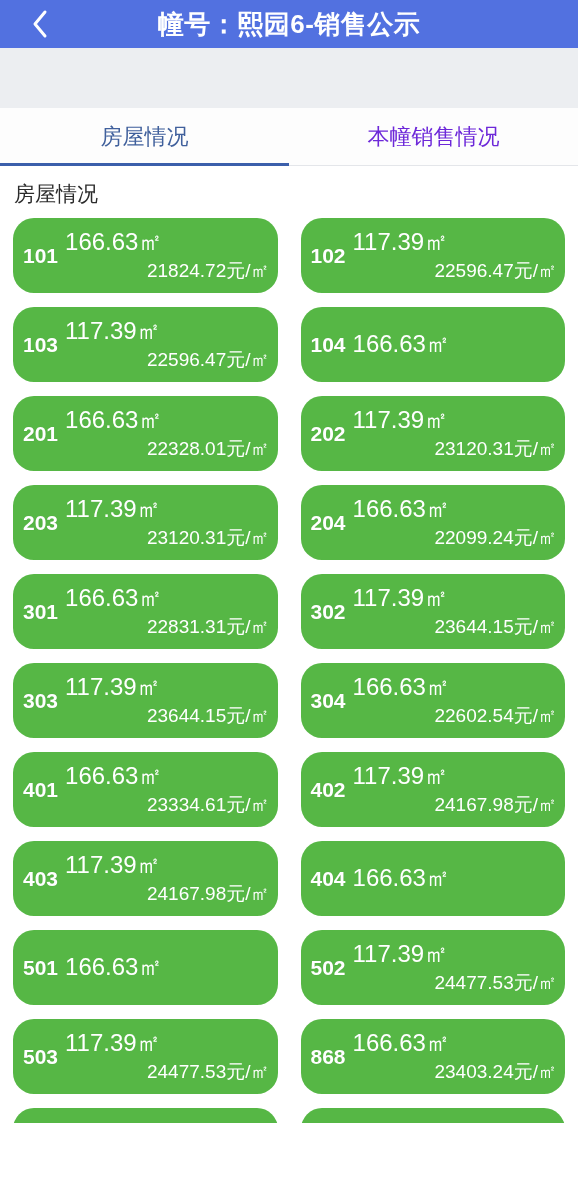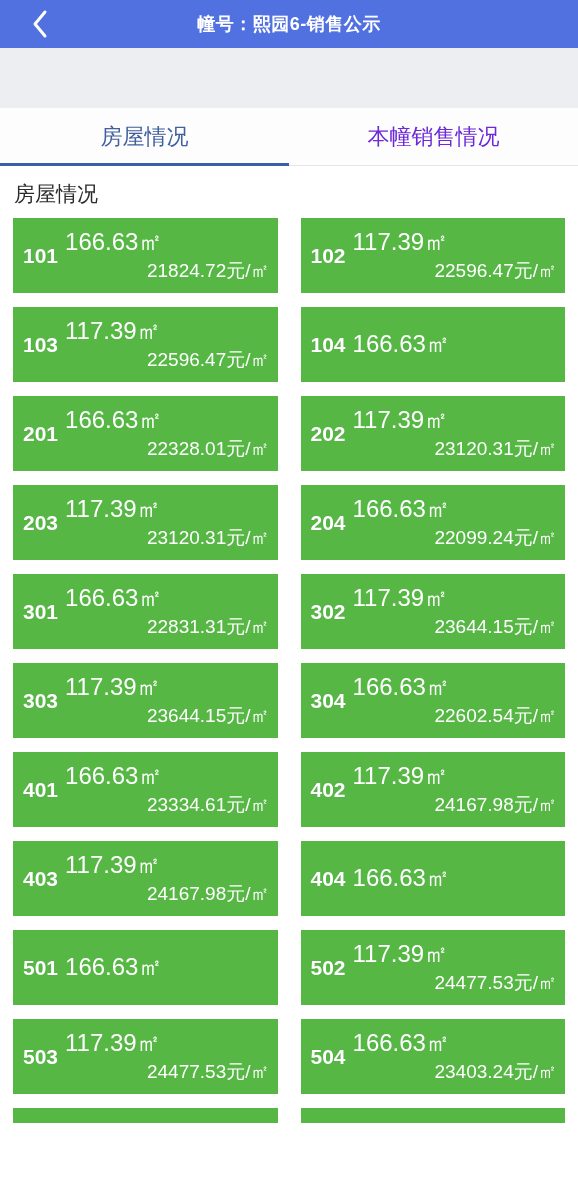--- a/index.html
+++ b/index.html
@@ -36,21 +36,21 @@
     height: 48px;
     width: 40px;
     display: flex;
     align-items: center;
     justify-content: center;
     cursor: pointer;
   }
   .back-btn svg { display: block; }
   .appbar-title {
     color: #ffffff;
-    font-size: 18px;
+    font-size: 26px;
     font-weight: 700;
     letter-spacing: 0.5px;
     line-height: 48px;
     white-space: nowrap;
   }
 
   
   .gap-strip {
     height: 60px;
     background: #eceef1;
@@ -98,21 +98,21 @@
     padding: 0 13px;
     display: grid;
     grid-template-columns: 1fr 1fr;
     column-gap: 23px;
     row-gap: 14px;
   }
   .card {
     position: relative;
     height: 75px;
     background: #56b745;
-    border-radius: 0;
+    border-radius: 21px;
     display: flex;
     align-items: center;
     padding: 0 8px 0 10px;
     cursor: pointer;
     overflow: hidden;
   }
   .card-num {
     flex: 0 0 auto;
     color: #ffffff;
     font-size: 21px;
@@ -295,21 +295,21 @@
           </div>
         </div>
         <div class="card">
           <div class="card-num">503</div>
           <div class="card-info">
             <div class="card-area">117.39㎡</div>
             <div class="card-price">24477.53元/㎡</div>
           </div>
         </div>
         <div class="card">
-          <div class="card-num">504</div>
+          <div class="card-num">868</div>
           <div class="card-info">
             <div class="card-area">166.63㎡</div>
             <div class="card-price">23403.24元/㎡</div>
           </div>
         </div>
         <div class="card">
           <div class="card-info">
             <div class="card-area">166.63㎡</div>
           </div>
         </div>

